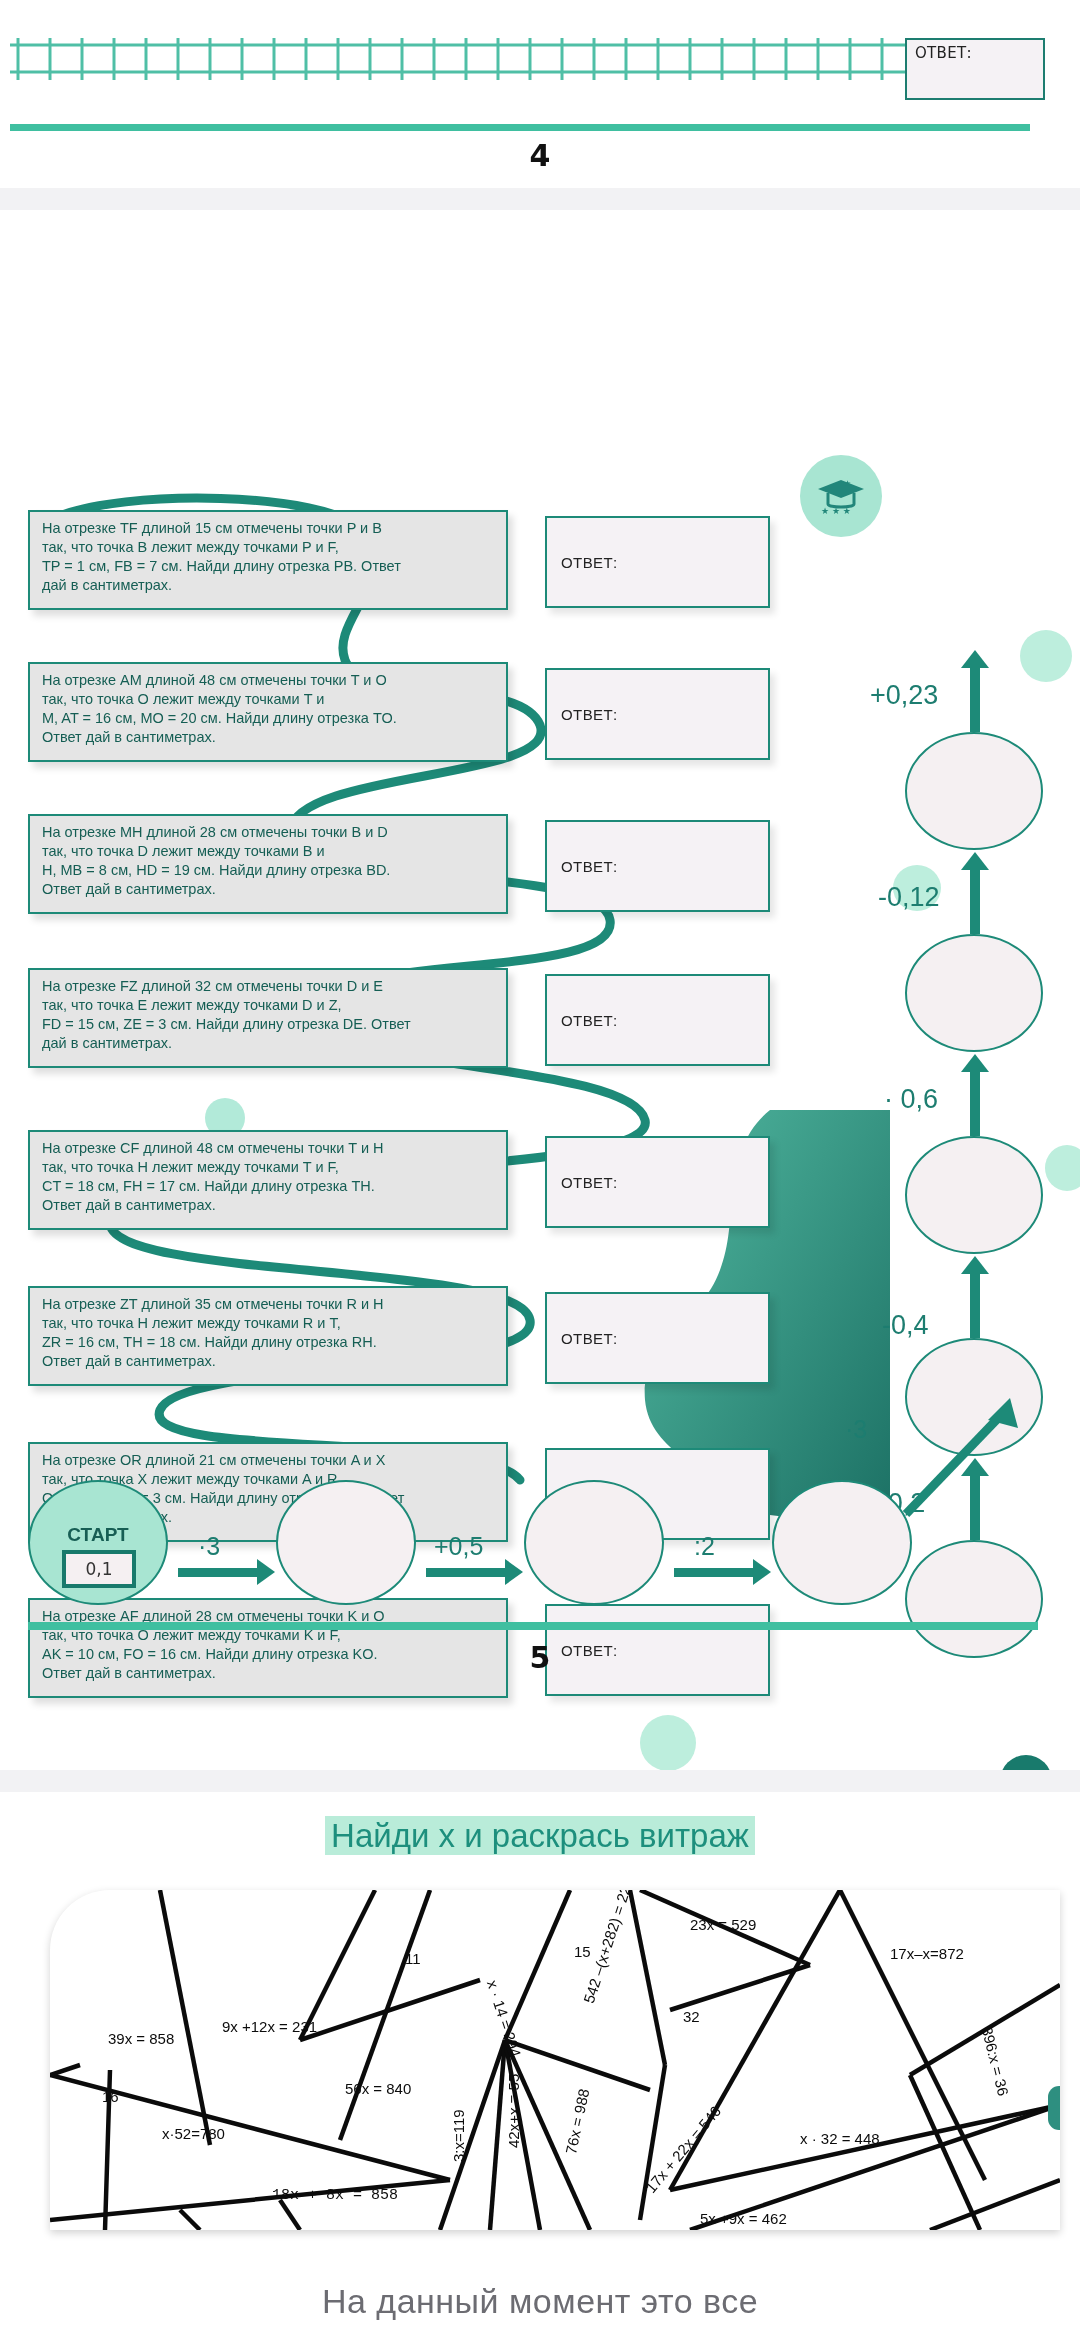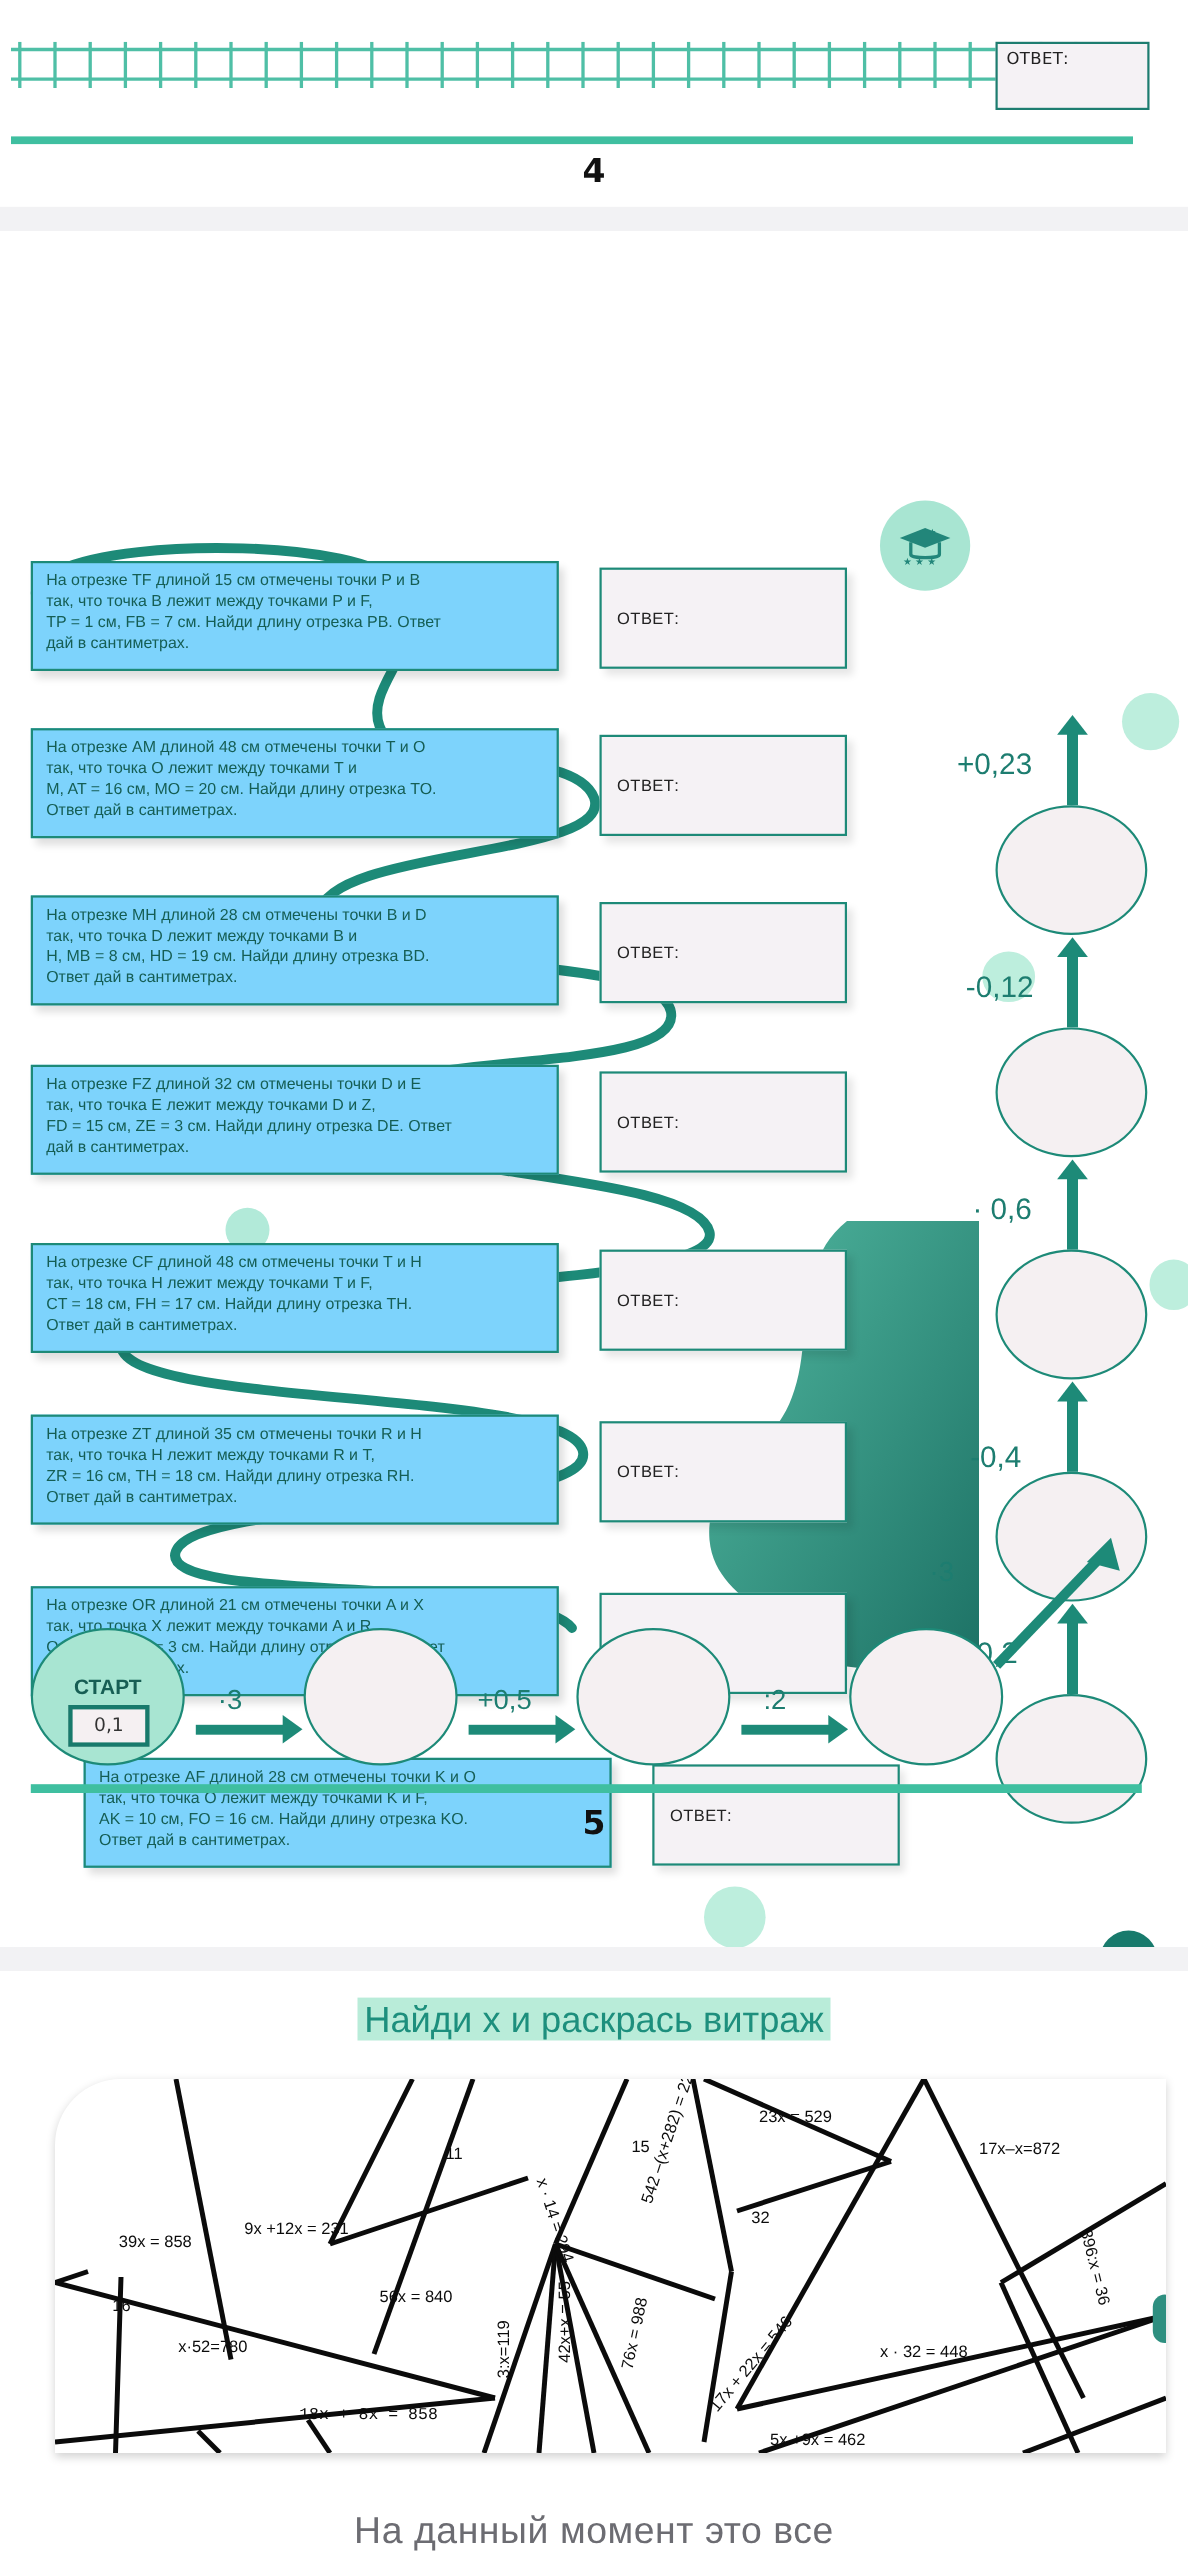--- a/index.html
+++ b/index.html
@@ -76,21 +76,21 @@
   #badge {
     position:absolute; left:800px; top:245px; width:82px; height:82px;
     border-radius:50%; background:#a8e5d2; display:flex;
     align-items:center; justify-content:center;
   }
 
   
   .task-row { position:absolute; left:0; width:790px; height:108px; }
   .task-card {
     position:absolute; left:28px; top:0; width:480px; height:100px;
-    background:#7dd3fc; border:2px solid #1d8a78;
+    background:#e5e5e5; border:2px solid #1d8a78;
     box-shadow:5px 6px 7px rgba(0,0,0,.13);
     padding:7px 10px 0 12px;
     font-size:14.5px; line-height:19px; color:#155e54;
     font-family:"Liberation Sans", sans-serif;
   }
   .task-card p { margin:0; white-space:pre-line; }
   .answer-card {
     position:absolute; left:545px; top:6px; width:225px; height:92px;
     background:#f5f2f5; border:2px solid #1d8a78;
     box-shadow:5px 6px 7px rgba(0,0,0,.10);
@@ -373,21 +373,21 @@
       <p> На отрезке OR длиной 21 см отмечены точки A и X
 так, что точка X лежит между точками A и R,
  OA = 9 см, RX = 3 см. Найди длину отрезка AX. Ответ
 дай в сантиметрах.</p>
     </div>
     <div class="answer-card">
       <span>ОТВЕТ:</span>
     </div>
   </div>
 
-  <div class="task-row" style="top:1388px;margin-left:48px;">
+  <div class="task-row" style="top:1388px;">
     <div class="task-card">
       <p>На отрезке AF длиной 28 см отмечены точки K и O
 так, что точка O лежит между точками K и F,
  AK = 10 см, FO = 16 см. Найди длину отрезка KO.
 Ответ дай в сантиметрах.</p>
     </div>
     <div class="answer-card">
       <span>ОТВЕТ:</span>
     </div>
   </div>

